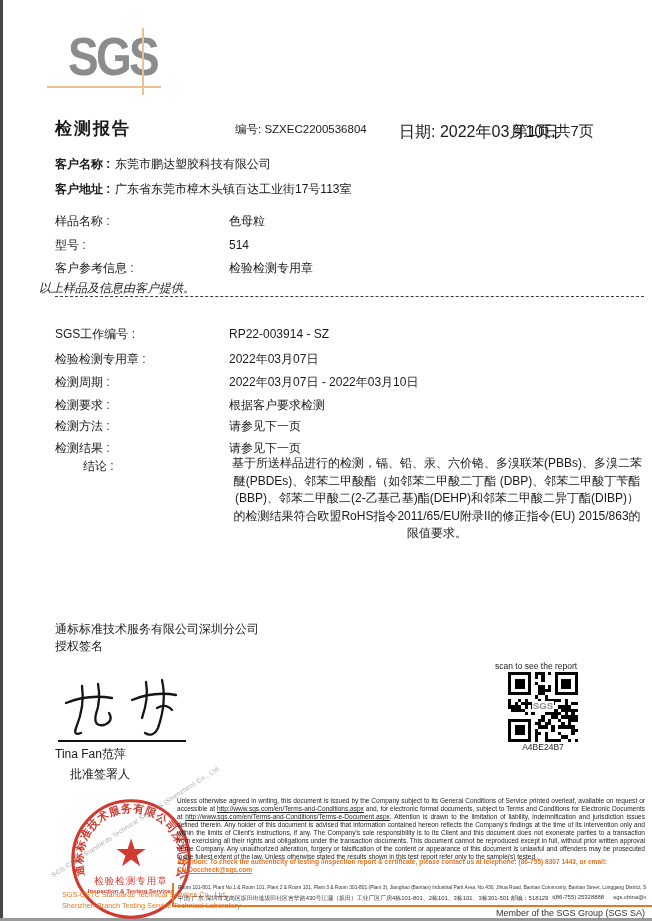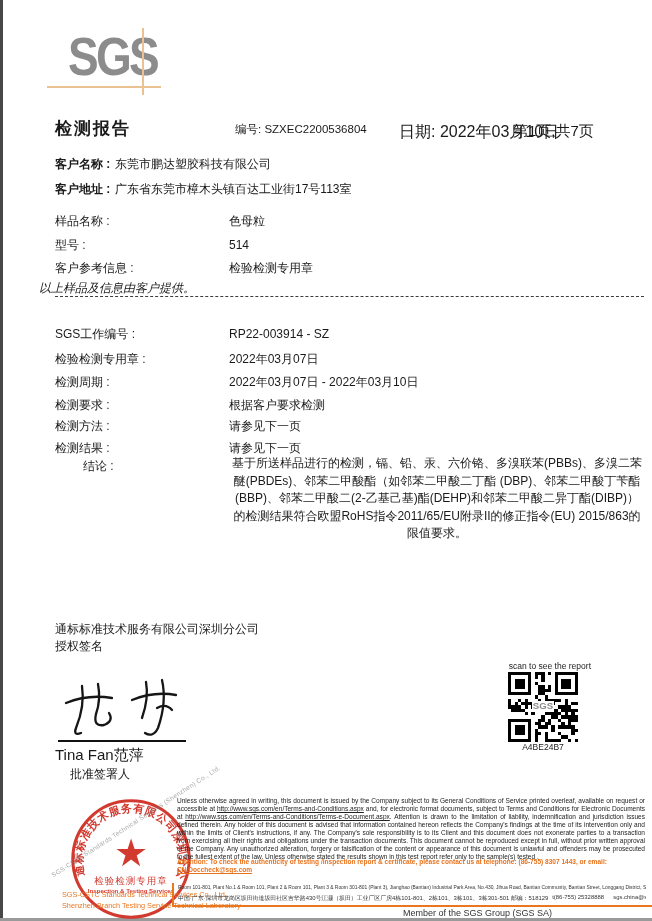--- a/index.html
+++ b/index.html
@@ -34,24 +34,24 @@
   .note{left:39px;font-size:12px;font-style:italic;}
   .dash{left:55px;top:296px;width:589px;border-top:1.6px dashed #3c3c3c;height:0;}
 
   .concl-label{left:55px;top:458px;font-size:12px;margin-left:28px;}
   .concl-text{left:230px;top:455px;width:414px;font-size:12px;line-height:17.6px;text-align:center;}
 
   .sig-company{left:55px;top:621px;font-size:12px;}
   .sig-auth{left:55px;top:638px;font-size:12px;}
   .sig-svg{left:60px;top:676px;}
   .sig-line{left:58px;top:740px;width:128px;height:2px;background:#111;}
-  .sig-name{left:55px;top:746px;font-size:15px;}
+  .sig-name{left:55px;top:746px;font-size:12px;}
   .sig-role{left:70px;top:766px;font-size:12px;}
 
-  .qr-hint{left:495px;top:661px;width:96px;text-align:right;font-size:8.5px;color:#222;}
+  .qr-hint{left:495px;top:661px;width:96px;text-align:left;font-size:8.5px;color:#222;}
   .qr-box{left:508px;top:672px;width:70px;height:70px;}
   .qr-code{left:495px;top:742px;width:96px;text-align:center;font-size:8.5px;color:#222;}
 
   
   .stamp{left:69px;top:797px;}
   .watermark{left:52px;top:872px;width:210px;font-size:6.5px;color:rgba(110,110,110,.6);
     transform:rotate(-33deg);transform-origin:left center;letter-spacing:.3px;white-space:nowrap;}
   .co-line1{left:62px;top:890px;font-size:7.3px;color:#e87722;white-space:nowrap;}
   .co-line2{left:62px;top:901px;font-size:7.3px;color:#e87722;white-space:nowrap;}
 
@@ -63,21 +63,21 @@
   .attention .u{text-decoration:underline;}
 
   .addr-vline{left:172px;top:883px;width:2px;height:23px;background:#e87722;}
   .addr1{left:178px;top:885px;width:468px;display:flex;justify-content:space-between;
     align-items:flex-start;font-size:4.9px;color:#333;white-space:nowrap;overflow:hidden;}
   .addr2{left:178px;top:894px;width:468px;display:flex;justify-content:space-between;
     align-items:flex-start;font-size:5.9px;color:#333;white-space:nowrap;overflow:hidden;}
   .addr2 .tel{font-size:5.9px;margin-left:4px;}
   .addr2 .mail{font-size:5.9px;margin-left:6px;}
   .footer-orange-hr{left:172px;top:905px;width:480px;height:2px;background:#e87722;}
-  .member{left:0;top:908px;width:552px;text-align:right;font-size:9px;color:#333;}
+  .member{left:0;top:908px;width:645px;text-align:right;font-size:9px;color:#333;}
 </style>
 </head>
 <body>
 
 <div class="abs edge-left"></div>
 <div class="abs edge-bottom"></div>
 
 <div class="abs logo-text">SGS</div>
 <div class="abs logo-hline"></div>
 <div class="abs logo-vline"></div>

